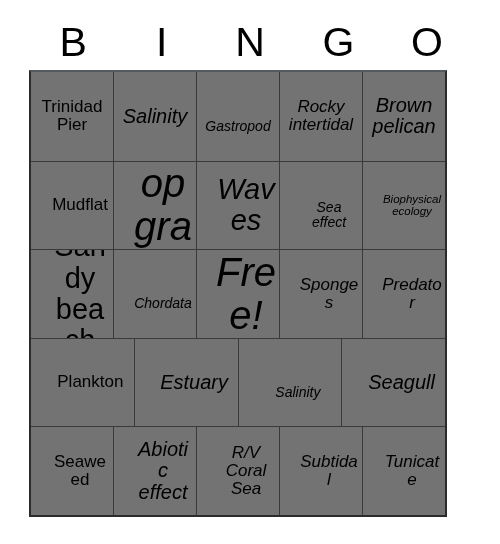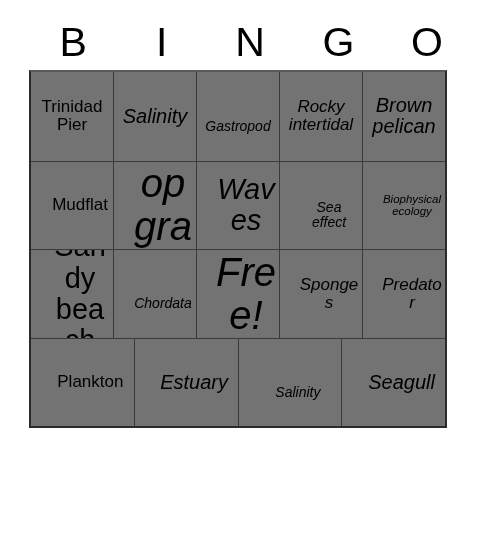--- a/index.html
+++ b/index.html
@@ -154,15 +154,32 @@
         <div class="cell">
           <span class="sz-l">Estuary</span>
         </div>
         <div class="cell">
           <span class="sz-s">Salinity</span>
         </div>
         <div class="cell">
           <span class="sz-l">Seagull</span>
         </div>
       </div>
+      <div class="grid-row">
+        <div class="cell">
+          <span class="sz-m">Seaweed</span>
+        </div>
+        <div class="cell">
+          <span class="sz-l">Abiotic effect</span>
+        </div>
+        <div class="cell">
+          <span class="sz-m">R/V Coral Sea</span>
+        </div>
+        <div class="cell">
+          <span class="sz-m">Subtidal</span>
+        </div>
+        <div class="cell">
+          <span class="sz-m">Tunicate</span>
+        </div>
+      </div>
     </div>
 
 </div>
 
 </body></html>

